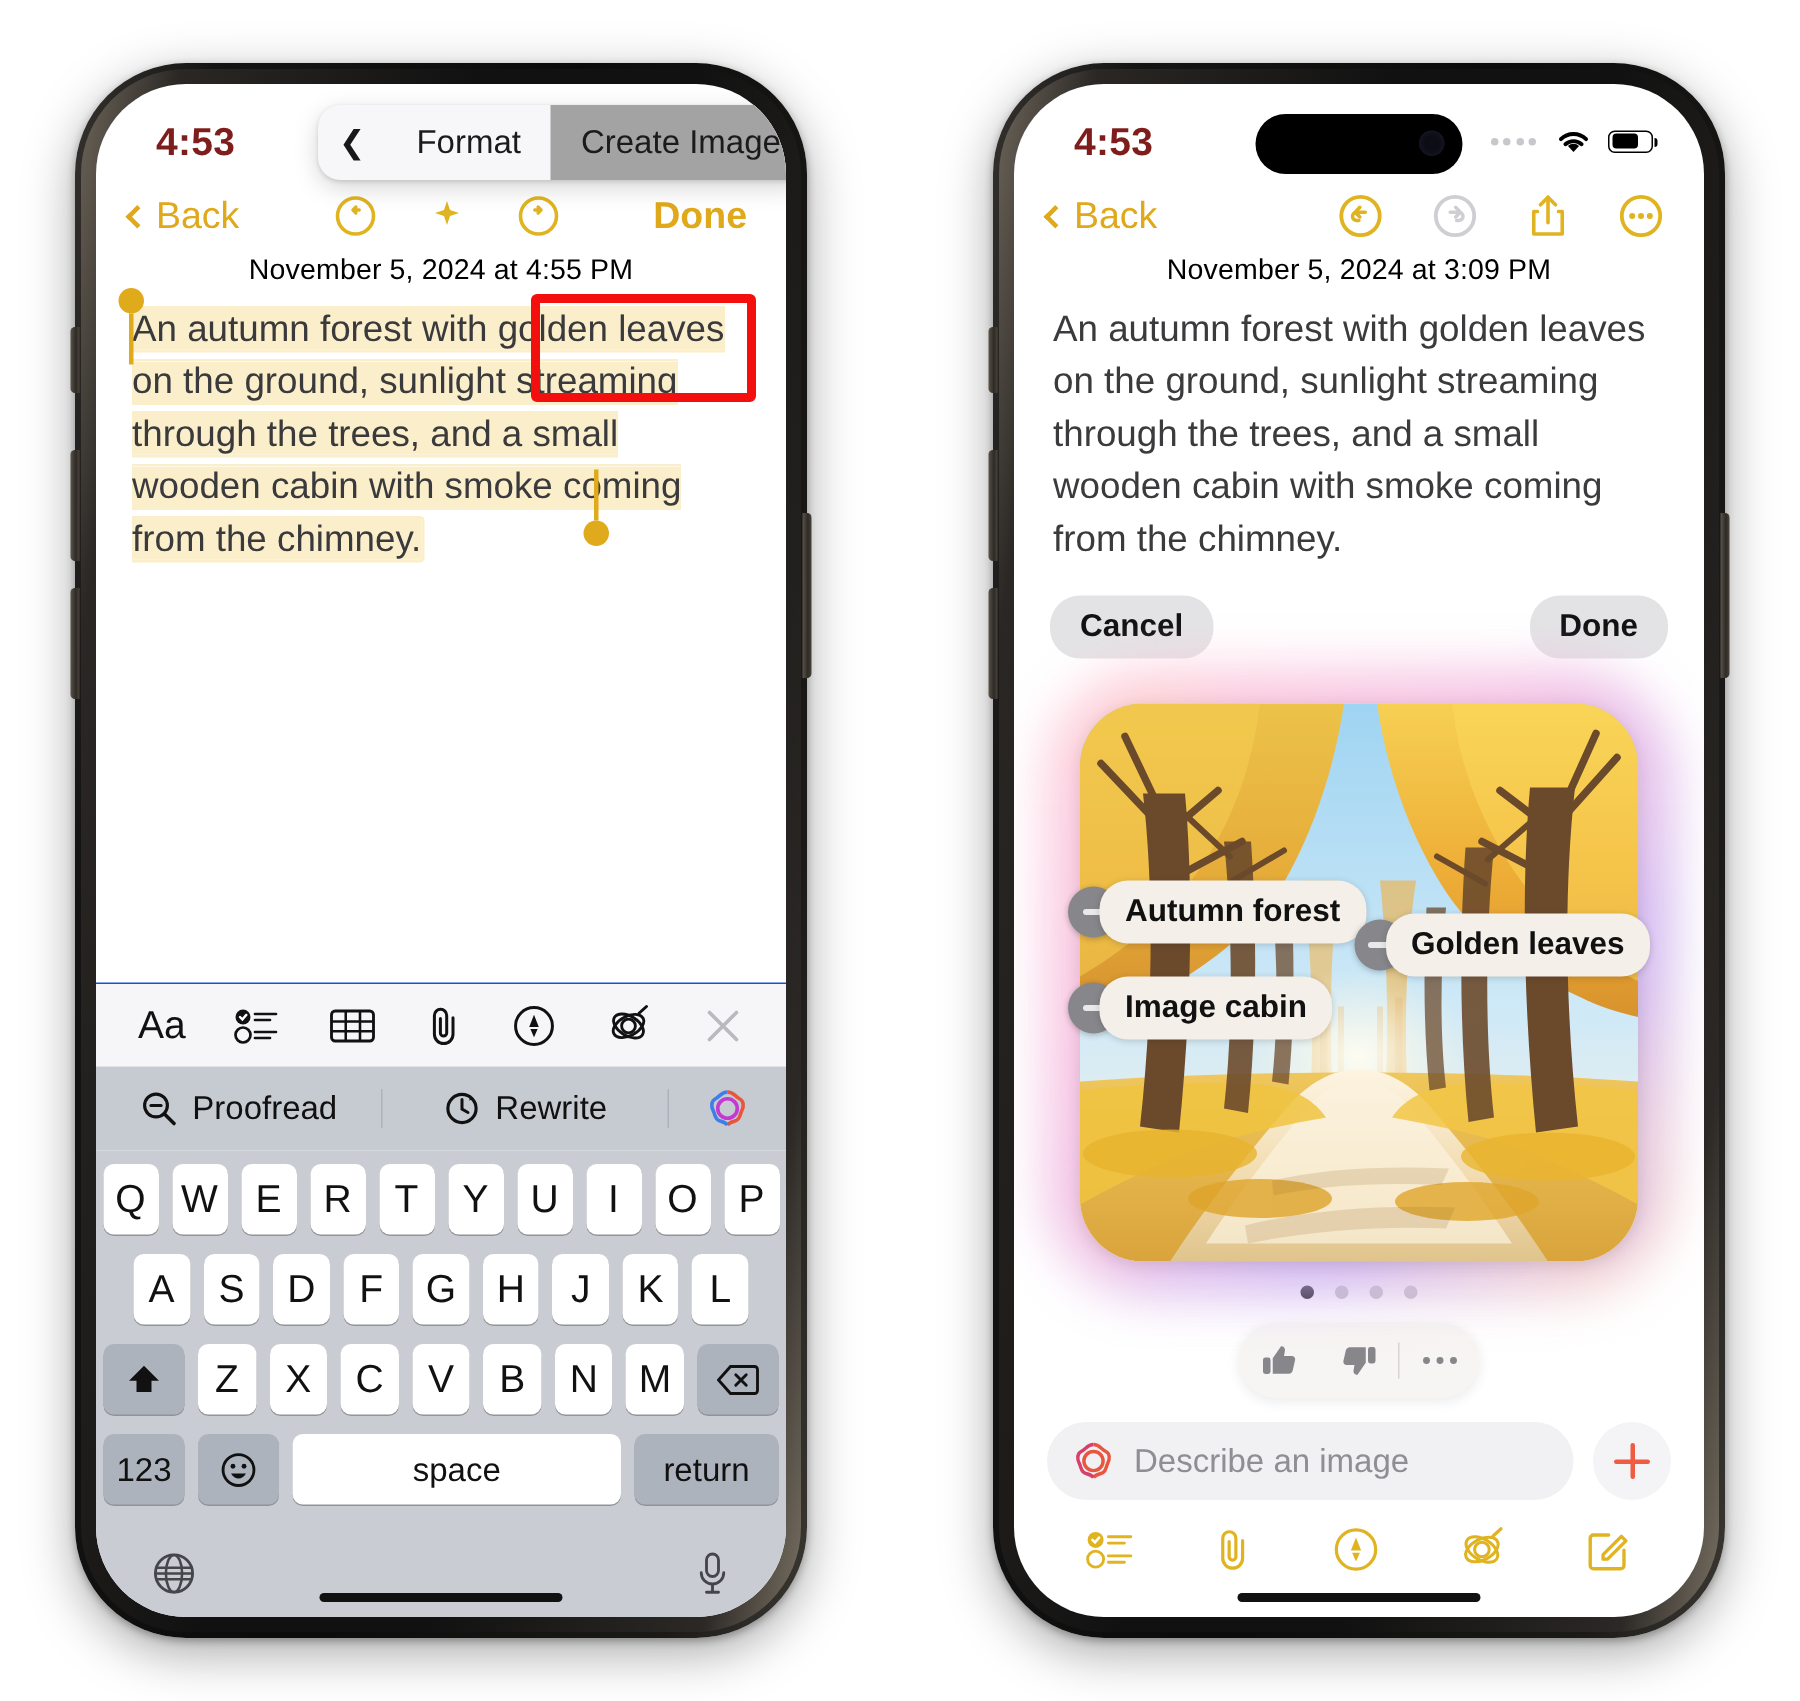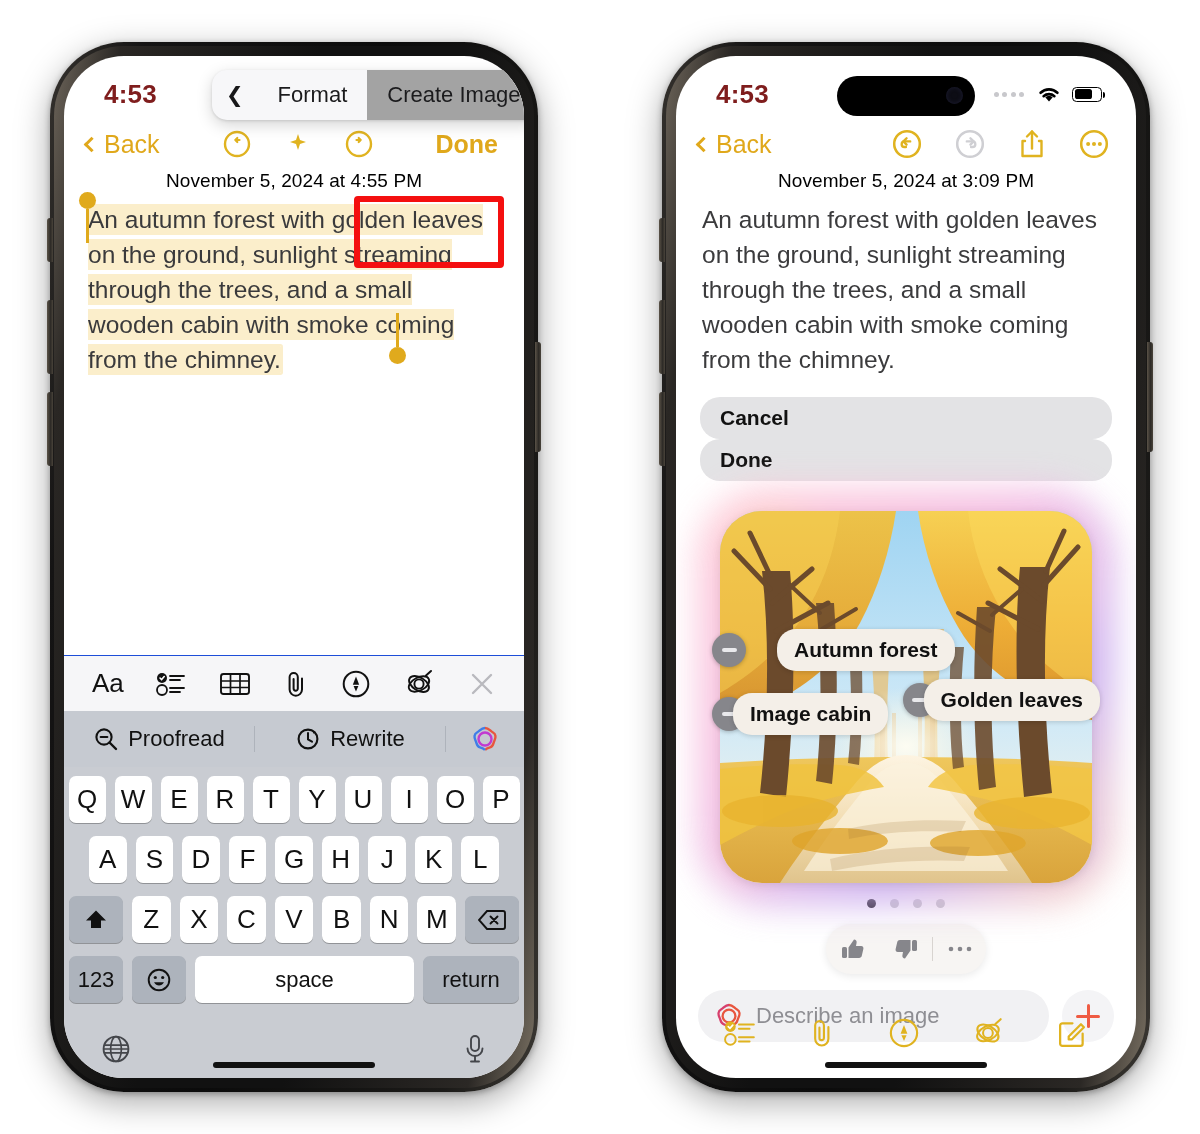--- a/index.html
+++ b/index.html
@@ -104,43 +104,43 @@
   .key.space { flex:1; }
   .key.dark { background:#adb3bc; }
   .krow.r4 .key { font-size:22px; }
   .k123 { flex:0 0 54px; }
   .kemoji { flex:0 0 54px; }
   .kreturn { flex:0 0 96px; font-size:22px; }
   .kb-bottom { height:58px; display:flex; align-items:center; justify-content:space-between; padding:0 36px; background:#c9ccd2; }
   .home-ind { position:absolute; left:50%; transform:translateX(-50%); bottom:10px; width:162px; height:6px; border-radius:3px; background:#111; }
 
   
-  .cd-row { display:flex; justify-content:space-between; padding:20px 24px 0;flex-direction:column; }
+  .cd-row { display:flex; justify-content:space-between; padding:20px 24px 0; }
   .pill { background:#e3e3e5; border-radius:20px; padding:9px 20px; font-size:21px; font-weight:700; color:#111; }
 
   .img-stage { position:relative; margin:30px auto 0; width:372px; height:372px; }
   .glow {
     position:absolute; inset:-22px; border-radius:70px; filter:blur(17px); opacity:.85;
     background:
       radial-gradient(closest-side at 18% 12%, #ffd9b0 0%, rgba(255,217,176,0) 70%),
       radial-gradient(closest-side at 85% 22%, #ffc9d8 0%, rgba(255,201,216,0) 72%),
       radial-gradient(closest-side at 90% 85%, #c9a7e8 0%, rgba(201,167,232,0) 72%),
       radial-gradient(closest-side at 12% 88%, #ffb9c9 0%, rgba(255,185,201,0) 72%),
       linear-gradient(135deg,#ffc4d2,#f3b7e0 40%,#c7a9ee 70%,#ffd2b9);
   }
   .gen-img { position:absolute; inset:0; border-radius:42px; overflow:hidden; box-shadow:0 2px 10px rgba(0,0,0,.1); }
   .gen-img svg { display:block; width:100%; height:100%; }
 
   .chip { position:absolute; display:flex; align-items:center; z-index:5; }
   .chip .minus { width:34px; height:34px; border-radius:50%; background:#86868b; display:flex; align-items:center; justify-content:center; box-shadow:0 1px 4px rgba(0,0,0,.25); }
   .chip .minus i { display:block; width:15px; height:3.4px; background:#e9e9ec; border-radius:2px; }
   .chip .lbl { background:#f4efe8; border-radius:19px; padding:9px 17px; font-size:21px; font-weight:700; color:#111; margin-left:-13px; box-shadow:0 1px 5px rgba(0,0,0,.17); white-space:nowrap; }
-  .chip-1 { left:-8px; top:118px;gap:44px; }
+  .chip-1 { left:-8px; top:118px; }
   .chip-2 { left:-8px; top:182px; }
-  .chip-3 { right:-8px; top:168px;text-align:right; }
+  .chip-3 { right:-8px; top:140px;text-align:right; }
   .chip-3 .lbl { margin-left:-13px; }
 
   .dots { display:flex; justify-content:center; gap:14px; margin-top:16px; }
   .dots i { width:9px; height:9px; border-radius:50%; background:#c5c5c8; display:block; }
   .dots i.on { background:#1c1c1e; }
 
   .feedback { margin:16px auto 0; width:160px; height:50px; background:#f7f5f3; border-radius:26px; display:flex; align-items:center; box-shadow:0 2px 9px rgba(0,0,0,.09); }
   .fb-cell { flex:1; display:flex; align-items:center; justify-content:center; color:#86868b; }
   .fb-div { width:1px; height:24px; background:#d8d4d0; }
 

